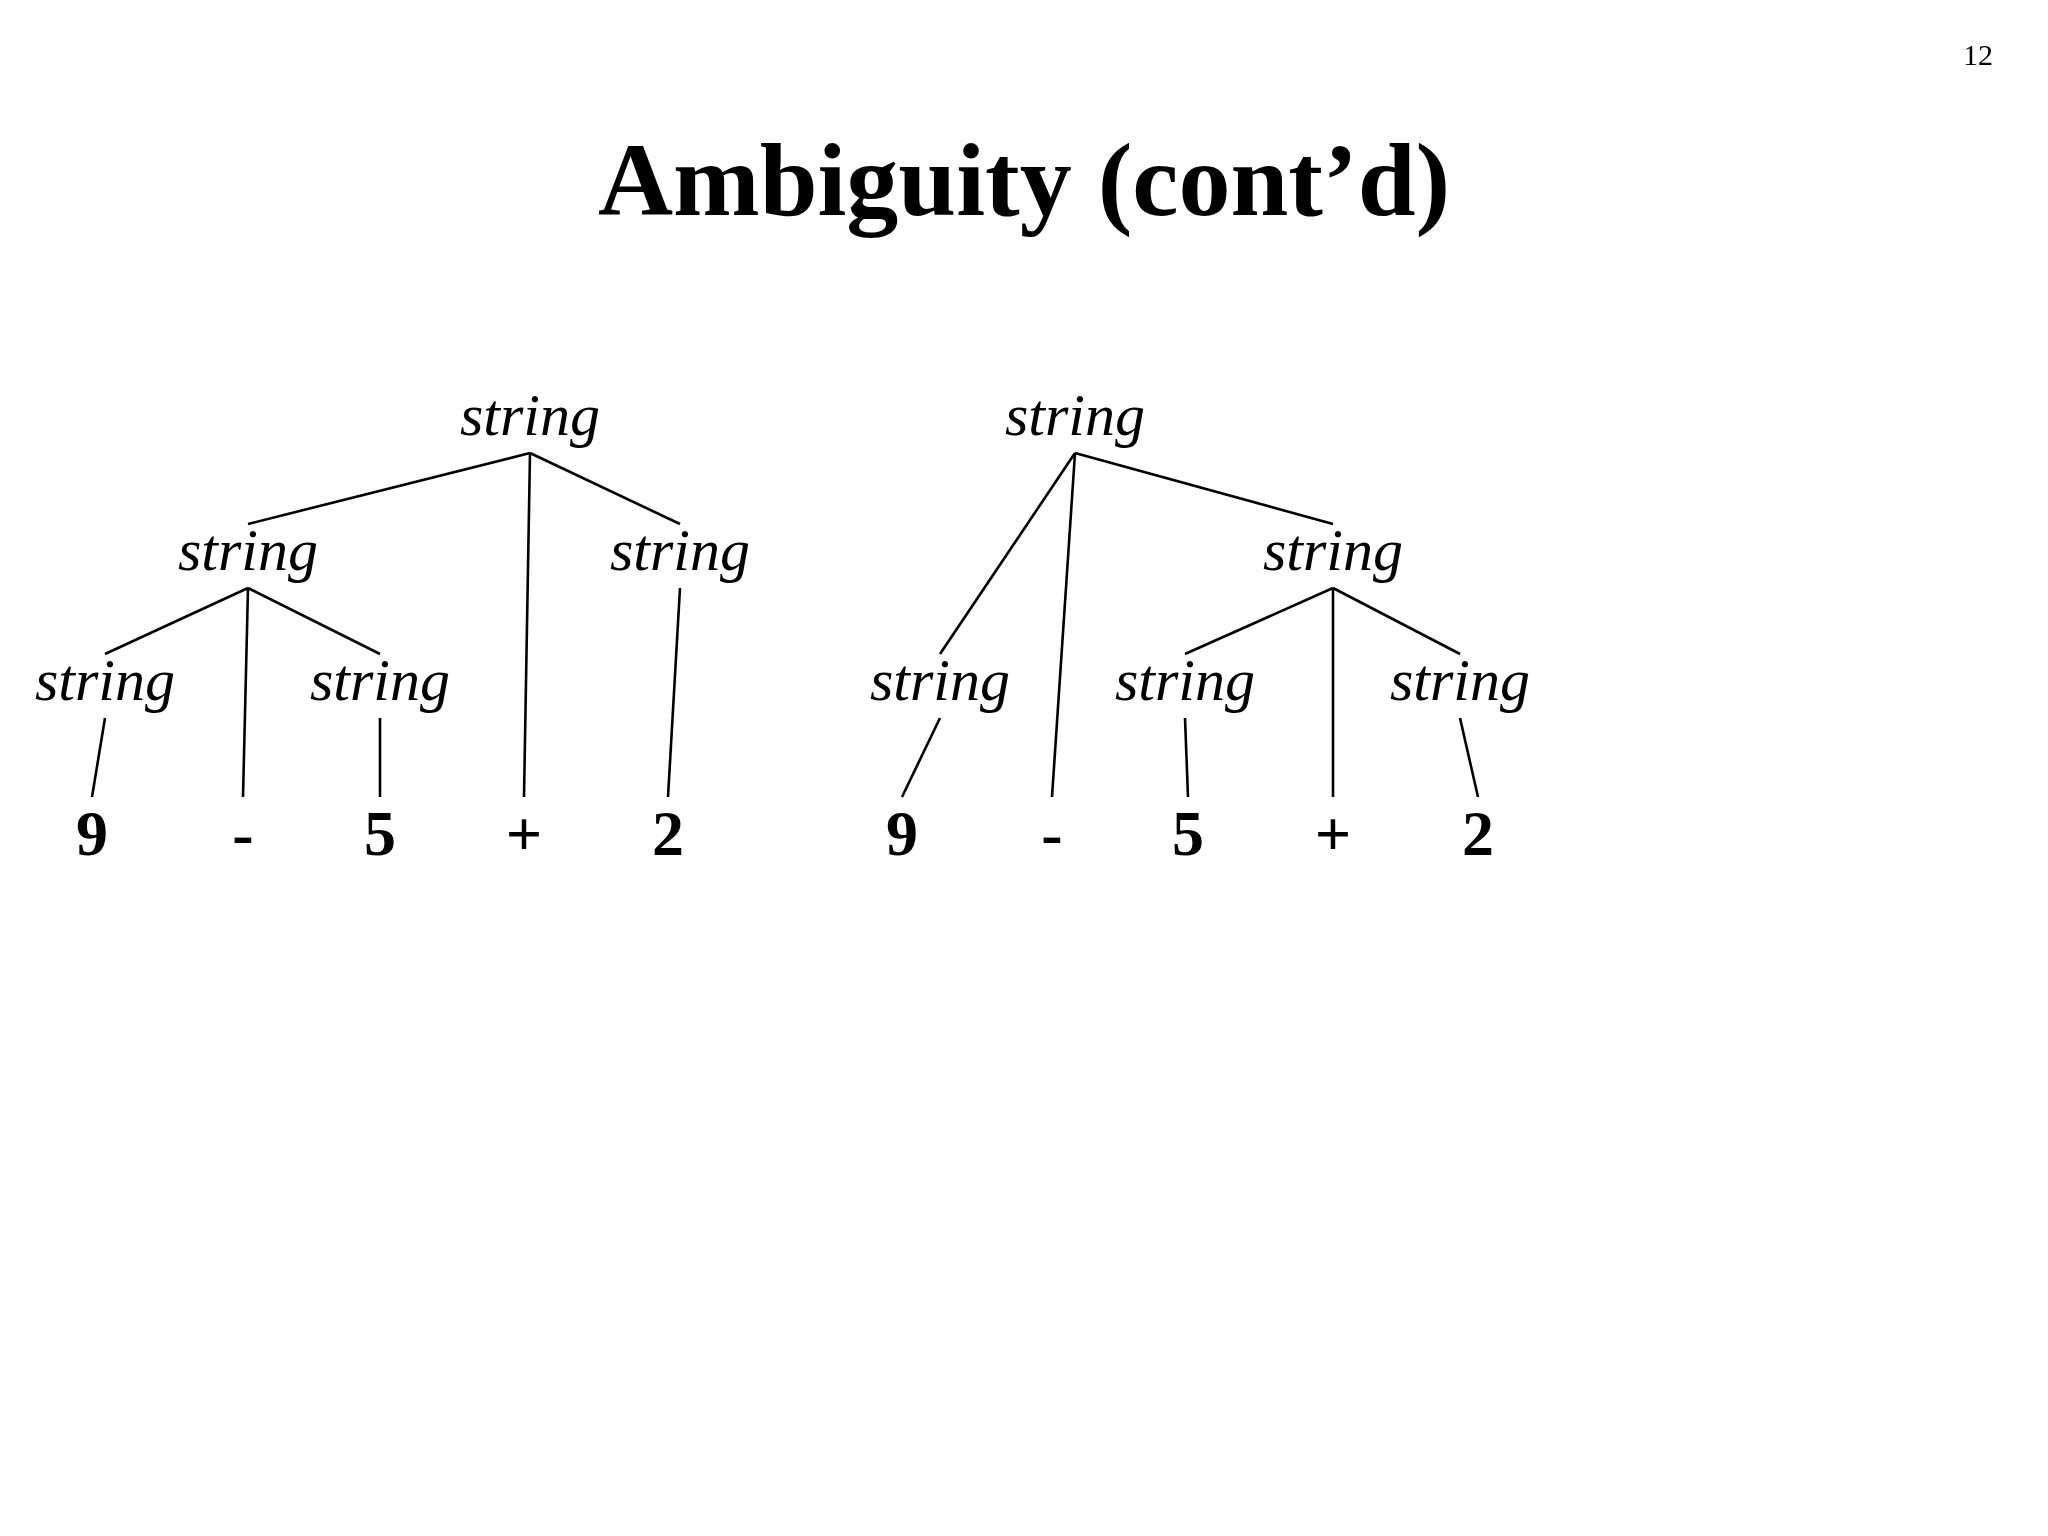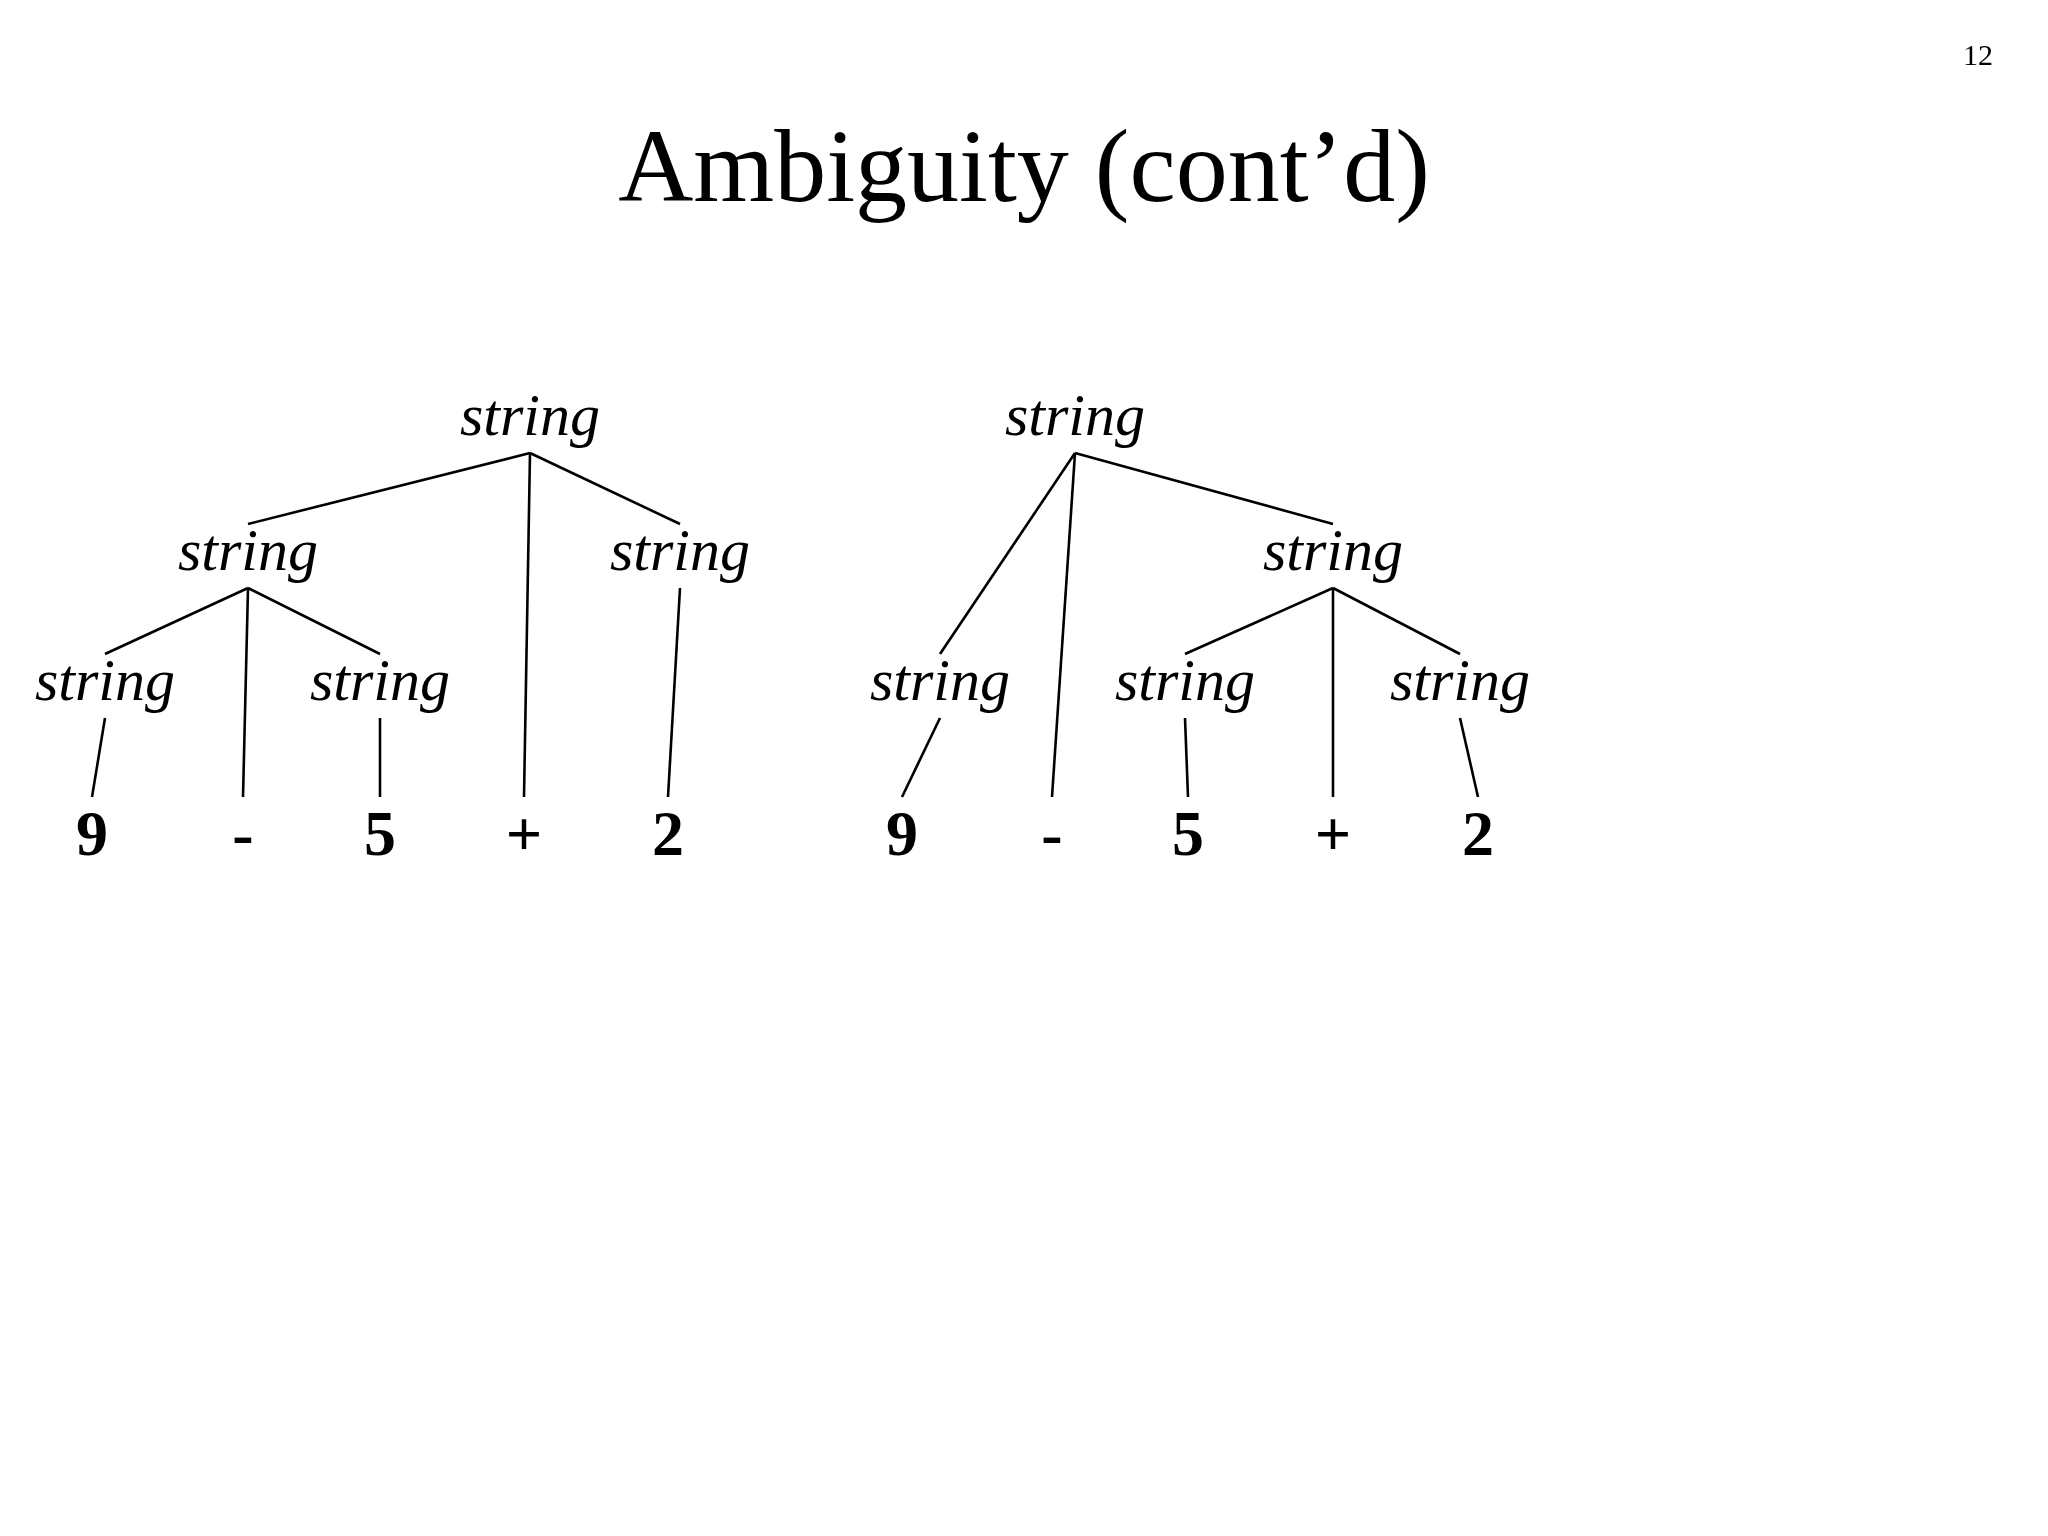--- a/index.html
+++ b/index.html
@@ -19,29 +19,30 @@
     position: absolute;
     top: 40px;
     right: 55px;
     font-size: 30px;
     color: #000000;
     font-family: "Liberation Serif", "DejaVu Serif", serif;
     line-height: 1;
   }
   #slide-title {
     position: absolute;
-    top: 110px;
+    top: 124px;
     left: 0;
     width: 2048px;
     text-align: center;
     font-size: 104px;
     line-height: 1.08;
     color: #000000;
     font-family: "Liberation Serif", "DejaVu Serif", serif;
     white-space: nowrap;
+    font-weight: bold;
   }
   #trees-canvas {
     position: absolute;
     left: 0;
     top: 0;
     width: 2048px;
     height: 1536px;
   }
   .node-label {
     font-family: "Liberation Serif", "DejaVu Serif", serif;

